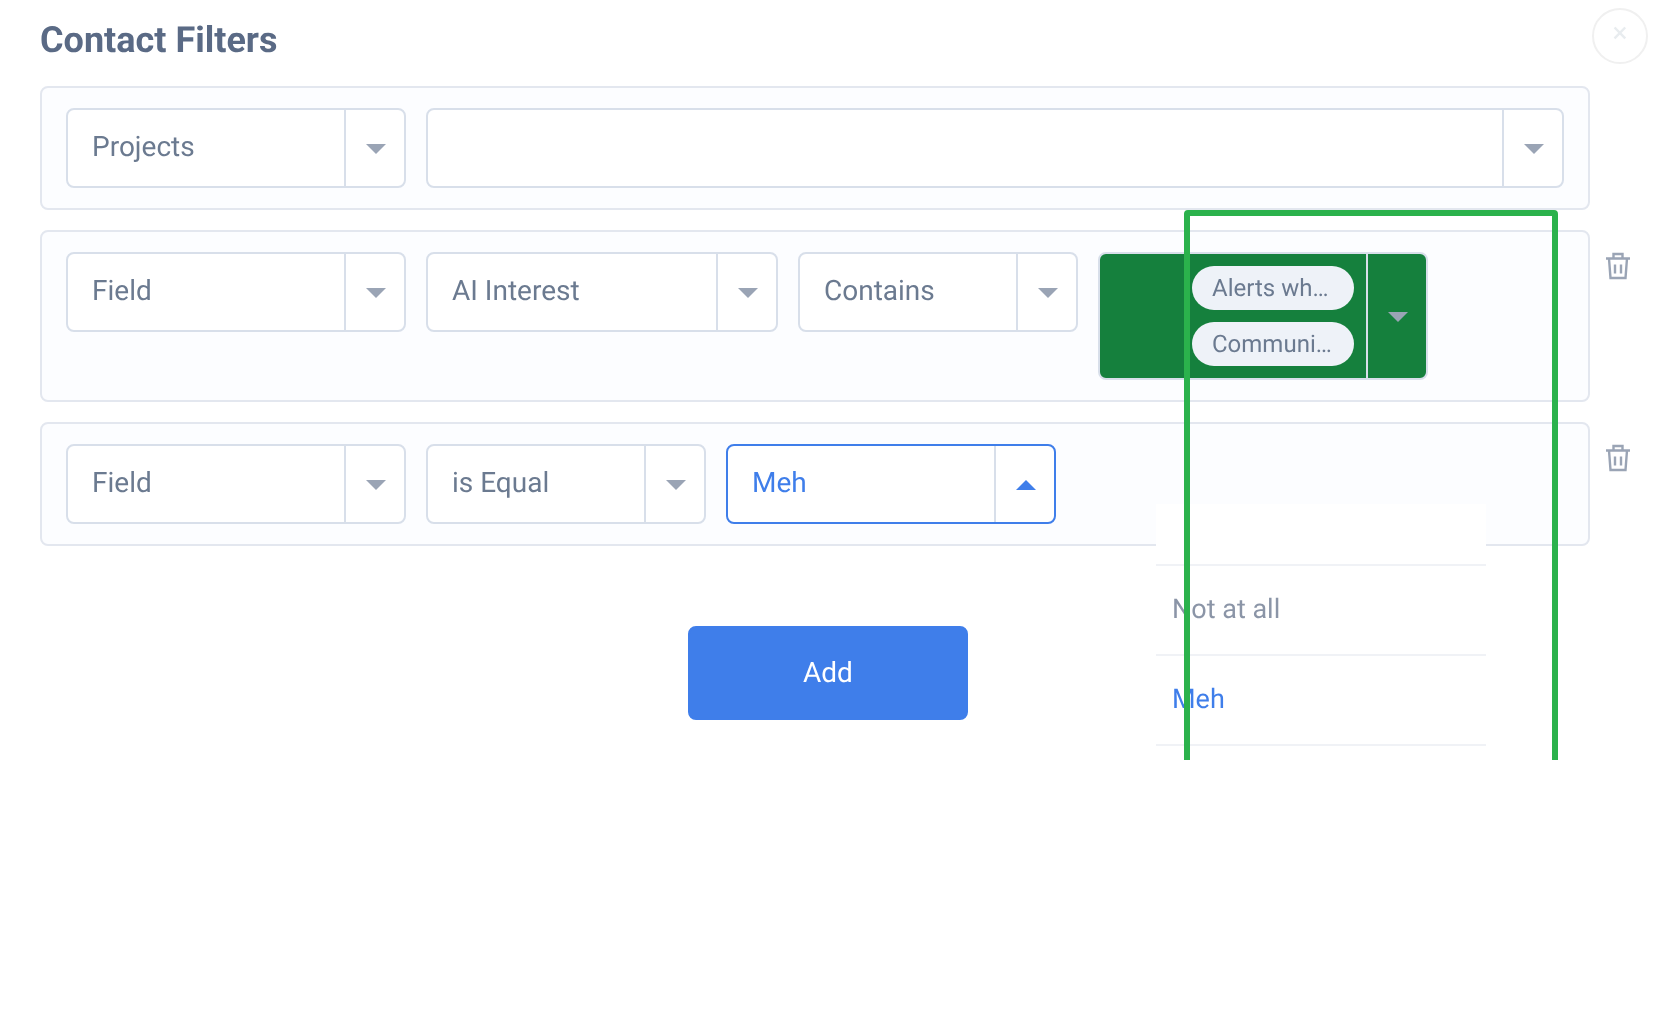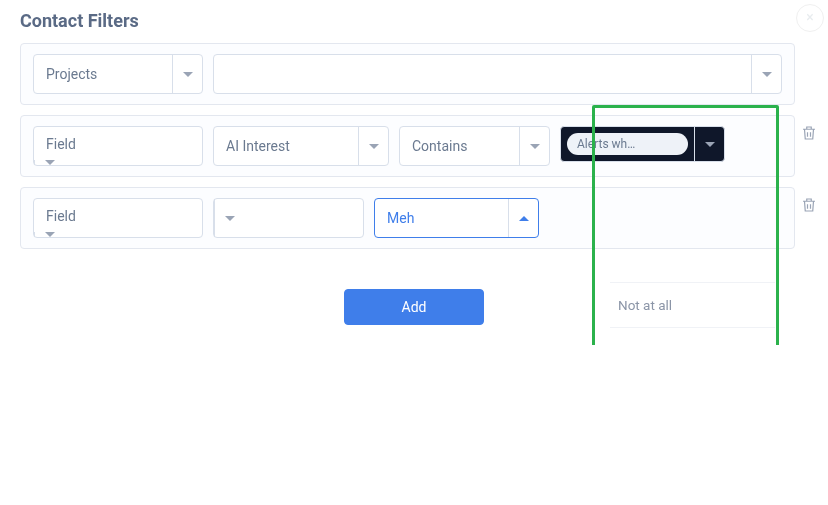--- a/index.html
+++ b/index.html
@@ -91,32 +91,33 @@
   }
   .caret-down { border-top: 5px solid #9aa4b5; }
   .caret-up   { border-bottom: 5px solid #3f7eea; }
 
   
   .select.type   { width: 170px; }
   .select.value-wide { flex: 1; }
   .select.value-wide .value { color: #aab3c2; }
 
   
-  .select.col1 { width: 170px; flex-direction: column; }
+  .select.col1 { width: 170px; }
   .select.col2 { width: 176px; }
-  .select.col3 { width: 151px; }
+  .select.col3 { width: 140px; }
   .select.col4 { width: 165px; }
 
   
   .tags-select {
     display: flex;
-    background: #0f172a;
+    background: #15803d;
     border: 1px solid #d8dfea;
     border-radius: 4px;
     width: 165px;
+    padding-left: 40px;
   }
   .tags-select .tags-area {
     flex: 1;
     padding: 6px 6px;
     display: flex;
     flex-direction: column;
     gap: 6px;
     overflow: hidden;
   }
   .tag {
@@ -147,21 +148,21 @@
   .buttons {
     display: flex;
     justify-content: center;
     gap: 20px;
     margin-top: 30px;
     position: relative;
     z-index: 0;
   }
   .btn {
     width: 140px;
-    height: 36px;
+    height: 47px;
     border-radius: 4px;
     border: 1px solid #3f7eea;
     font-size: 14px;
     display: flex;
     align-items: center;
     justify-content: center;
     cursor: pointer;
   }
   .btn.primary {
     background: #3f7eea;
@@ -169,21 +170,21 @@
   }
   .btn.secondary {
     background: #fff;
     color: #3f7eea;
   }
 
   
   .dropdown {
     position: absolute;
     top: 252px;
-    left: 610px;
+    left: 578px;
     width: 165px;
     background: #fff;
     z-index: 5;
     padding-top: 30px;
   }
   .dropdown .option {
     padding: 14px 8px;
     font-size: 13.5px;
     color: #8b95a7;
     border-top: 1px solid #f0f2f6;
@@ -248,20 +249,21 @@
     </div>
     <div class="select col3">
       <div class="value">Contains</div>
       <div class="caret-box">
           <div class="caret-down"></div>
         </div>
     </div>
     <div class="tags-select">
       <div class="tags-area">
         <span class="tag">Alerts wh…</span>
+        <span class="tag">Communi…</span>
       </div>
       <div class="caret-box">
           <div class="caret-down"></div>
         </div>
     </div>
   </div>
   <div class="trash-wrap">
     <svg class="trash-svg" viewBox="0 0 24 24" fill="none" stroke="#9aa4b5" stroke-width="1.6">
       <path d="M4 7h16M9 7V4h6v3M6 7l1 13h10l1-13M10 11v6M14 11v6"></path>
     </svg>
@@ -270,20 +272,21 @@
 
 <div class="row-line">
   <div class="filter-row">
     <div class="select col1">
       <div class="value">Field</div>
       <div class="caret-box">
           <div class="caret-down"></div>
         </div>
     </div>
     <div class="select col3">
+      <div class="value">is Equal</div>
       <div class="caret-box">
           <div class="caret-down"></div>
         </div>
     </div>
     <div class="select col4 active">
       <div class="value">Meh</div>
       <div class="caret-box">
           <div class="caret-up"></div>
         </div>
     </div>

